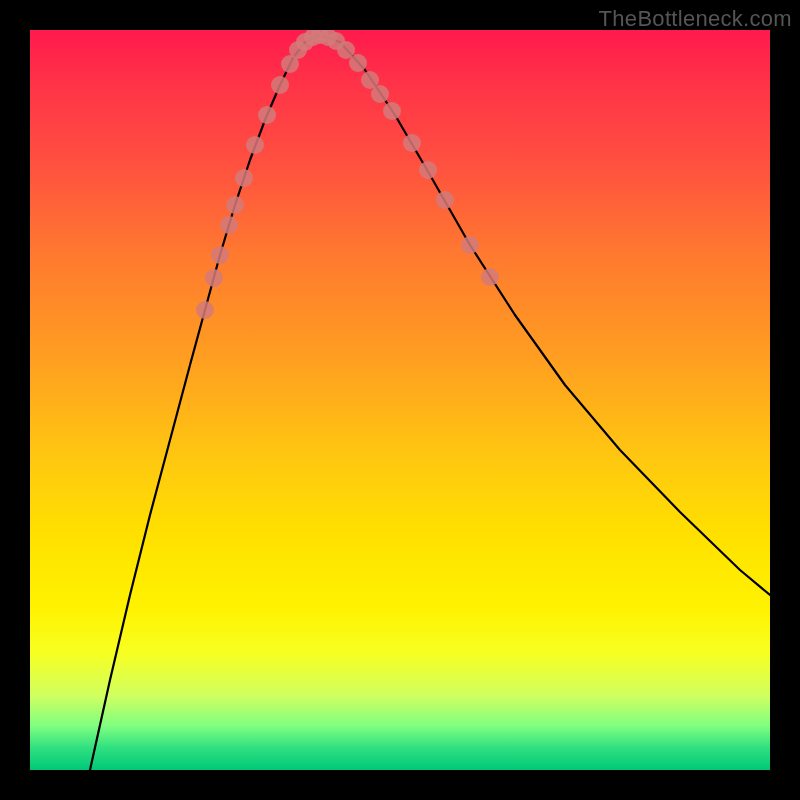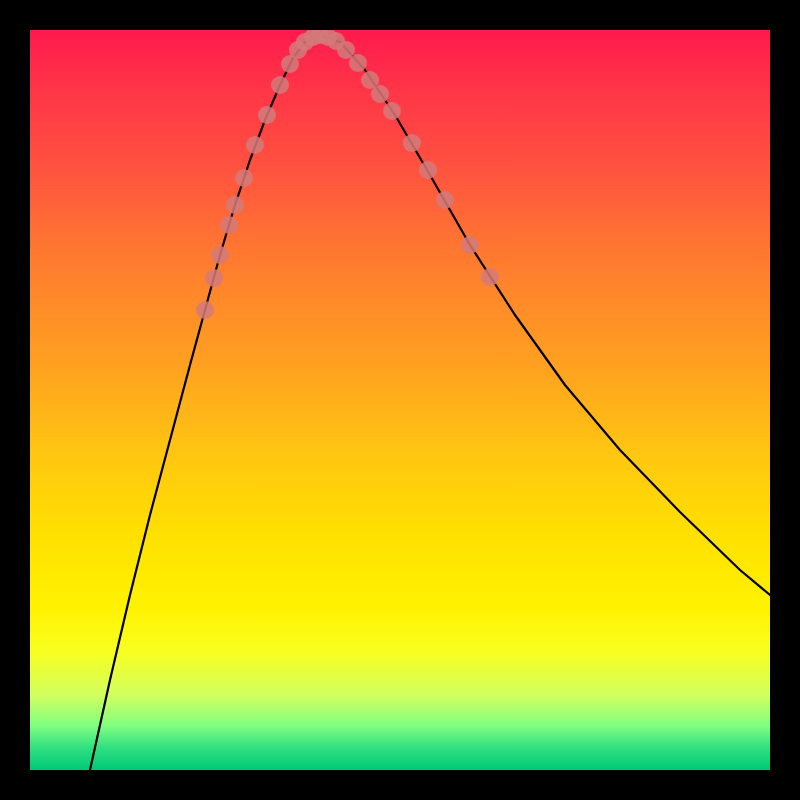--- a/index.html
+++ b/index.html
@@ -54,20 +54,21 @@
     top: 0;
     width: 740px;
     height: 740px;
     z-index: 5;
   }
 </style>
 </head>
 <body>
 
 <div class="frame">
+  <div class="watermark">TheBottleneck.com</div>
   <div class="plot-area">
     <svg class="curve" viewBox="0 0 740 740" preserveAspectRatio="none">
       <path id="curve-path" fill="none" stroke="#000" stroke-width="2.2" stroke-linecap="round" stroke-linejoin="round" d="M60.0 740.0 L80.0 650.0 L100.0 565.0 L120.0 485.0 L140.0 410.0 L160.0 335.0 L175.0 280.0 L190.0 225.0 L205.0 175.0 L220.0 130.0 L235.0 90.0 L250.0 55.0 L263.0 28.0 L275.0 12.0 L290.0 5.0 L310.0 12.0 L335.0 40.0 L365.0 85.0 L400.0 145.0 L440.0 215.0 L485.0 285.0 L535.0 355.0 L590.0 420.0 L650.0 482.0 L710.0 540.0 L740.0 565.0"></path>
       <g id="markers-group">
           <circle cx="175" cy="280" r="9" fill="#d47a7a" fill-opacity="0.85"></circle>
           <circle cx="184" cy="248" r="9" fill="#d47a7a" fill-opacity="0.85"></circle>
           <circle cx="190" cy="225" r="9" fill="#d47a7a" fill-opacity="0.85"></circle>
           <circle cx="199" cy="195" r="9" fill="#d47a7a" fill-opacity="0.85"></circle>
           <circle cx="205" cy="175" r="9" fill="#d47a7a" fill-opacity="0.85"></circle>
           <circle cx="214" cy="148" r="9" fill="#d47a7a" fill-opacity="0.85"></circle>

